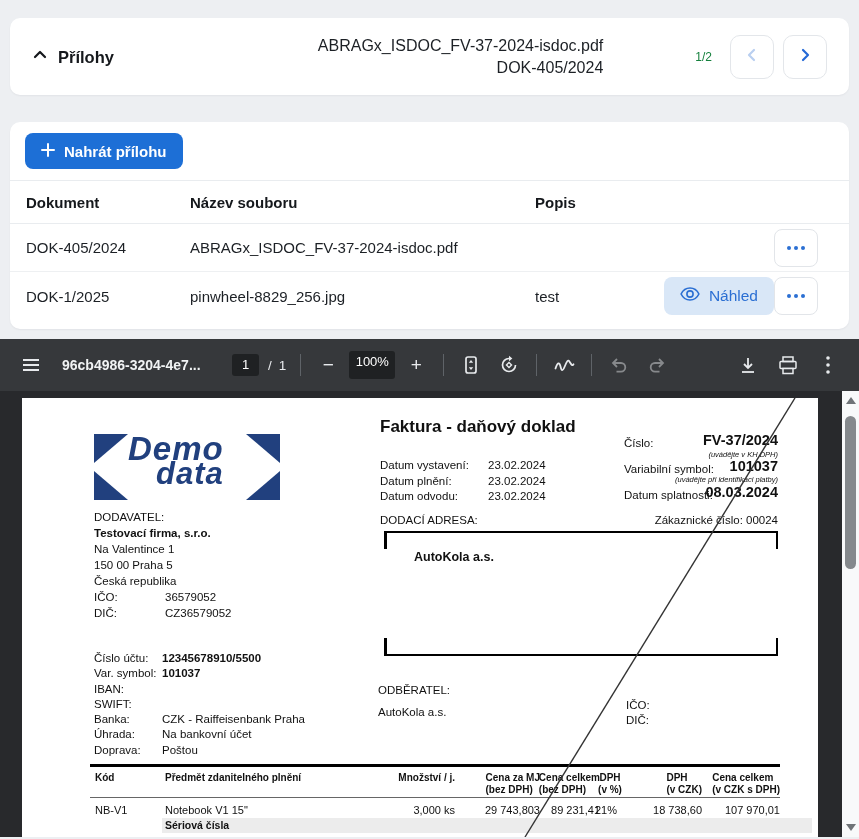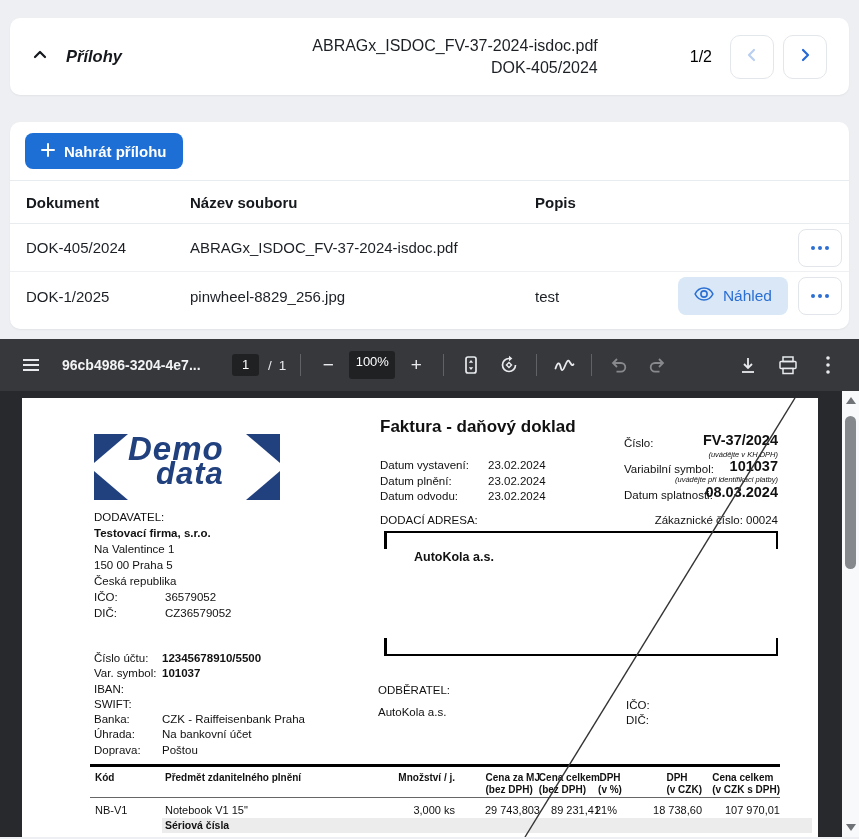--- a/index.html
+++ b/index.html
@@ -2,39 +2,39 @@
 <html><head>
 <meta charset="utf-8">
 <style>
   * { margin:0; padding:0; box-sizing:border-box; }
   html,body { width:859px; height:839px; overflow:hidden; background:#edeff2;
               font-family:"Liberation Sans", sans-serif; color:#1f2329; }
 
   
   .card { background:#fff; border-radius:10px; box-shadow:0 1px 2px rgba(16,24,40,.05); }
   .topbar { margin:18px 10px 0; height:77px; display:flex; align-items:center; padding:0 22px; }
-  .collapse { display:flex; align-items:flex-start; gap:18px; cursor:pointer;font-style:italic; }
+  .collapse { display:flex; align-items:flex-end; gap:10px; cursor:pointer; }
   .collapse-label { font-size:16.5px; font-weight:700; color:#15181c; }
   .top-title { flex:1; text-align:right; padding-right:92px; font-size:16px; color:#1c2025; line-height:22px; }
-  .page-ind { font-size:16px; color:#000000; margin-right:18px; }
+  .page-ind { font-size:12px; color:#15803d; margin-right:18px; }
   .nav-btn { width:44px; height:44px; border:1px solid #e3e6ea; border-radius:10px; background:#fff;
              display:flex; align-items:center; justify-content:center; cursor:pointer; }
   .nav-btn + .nav-btn { margin-left:9px; }
 
   
   .attach { margin:27px 10px 0; padding-bottom:9px; }
   .upload-btn { margin:11px 0 11px 15px; height:36px; display:inline-flex; align-items:center; gap:9px;
                 background:#1d6fd6; color:#fff; font-size:15px; font-weight:700; border:none;
                 border-radius:8px; padding:0 16px; cursor:pointer; }
   .tbl-head, .tbl-row { display:grid; grid-template-columns:164px 345px 1fr 226px; align-items:center; padding-left:16px; }
   .tbl-head { height:44px; border-top:1px solid #e9ecef; border-bottom:1px solid #e9ecef;
               font-size:15px; font-weight:700; color:#15181c; }
   .tbl-row { height:48px; font-size:15px; color:#1c2025; border-bottom:1px solid #eef0f2; }
   .tbl-row:last-child { border-bottom:none; }
-  .row-actions { display:flex; justify-content:flex-end; align-items:center; gap:10px; padding-right:7px; }
+  .row-actions { display:flex; justify-content:flex-end; align-items:center; padding-right:31px; }
   .more-btn { width:44px; height:38px; background:#fff; border:1px solid #e2e5e9; border-radius:8px;
               display:flex; align-items:center; justify-content:center; gap:3px; cursor:pointer; }
   .more-btn i { width:4px; height:4px; border-radius:50%; background:#2b6fd3; display:block; }
   .preview-btn { height:38px; display:inline-flex; align-items:center; gap:9px; background:#d9e7f7;
                  color:#2b6fd3; font-size:15.5px; border:none; border-radius:8px; padding:0 16px; cursor:pointer; }
 
   
   .viewer { margin-top:10px; }
   .pdf-toolbar { height:52px; background:#36383b; display:flex; align-items:center; padding:0 18px; color:#e8eaed; }
   .tb-icon { background:none; border:none; display:flex; align-items:center; justify-content:center;

